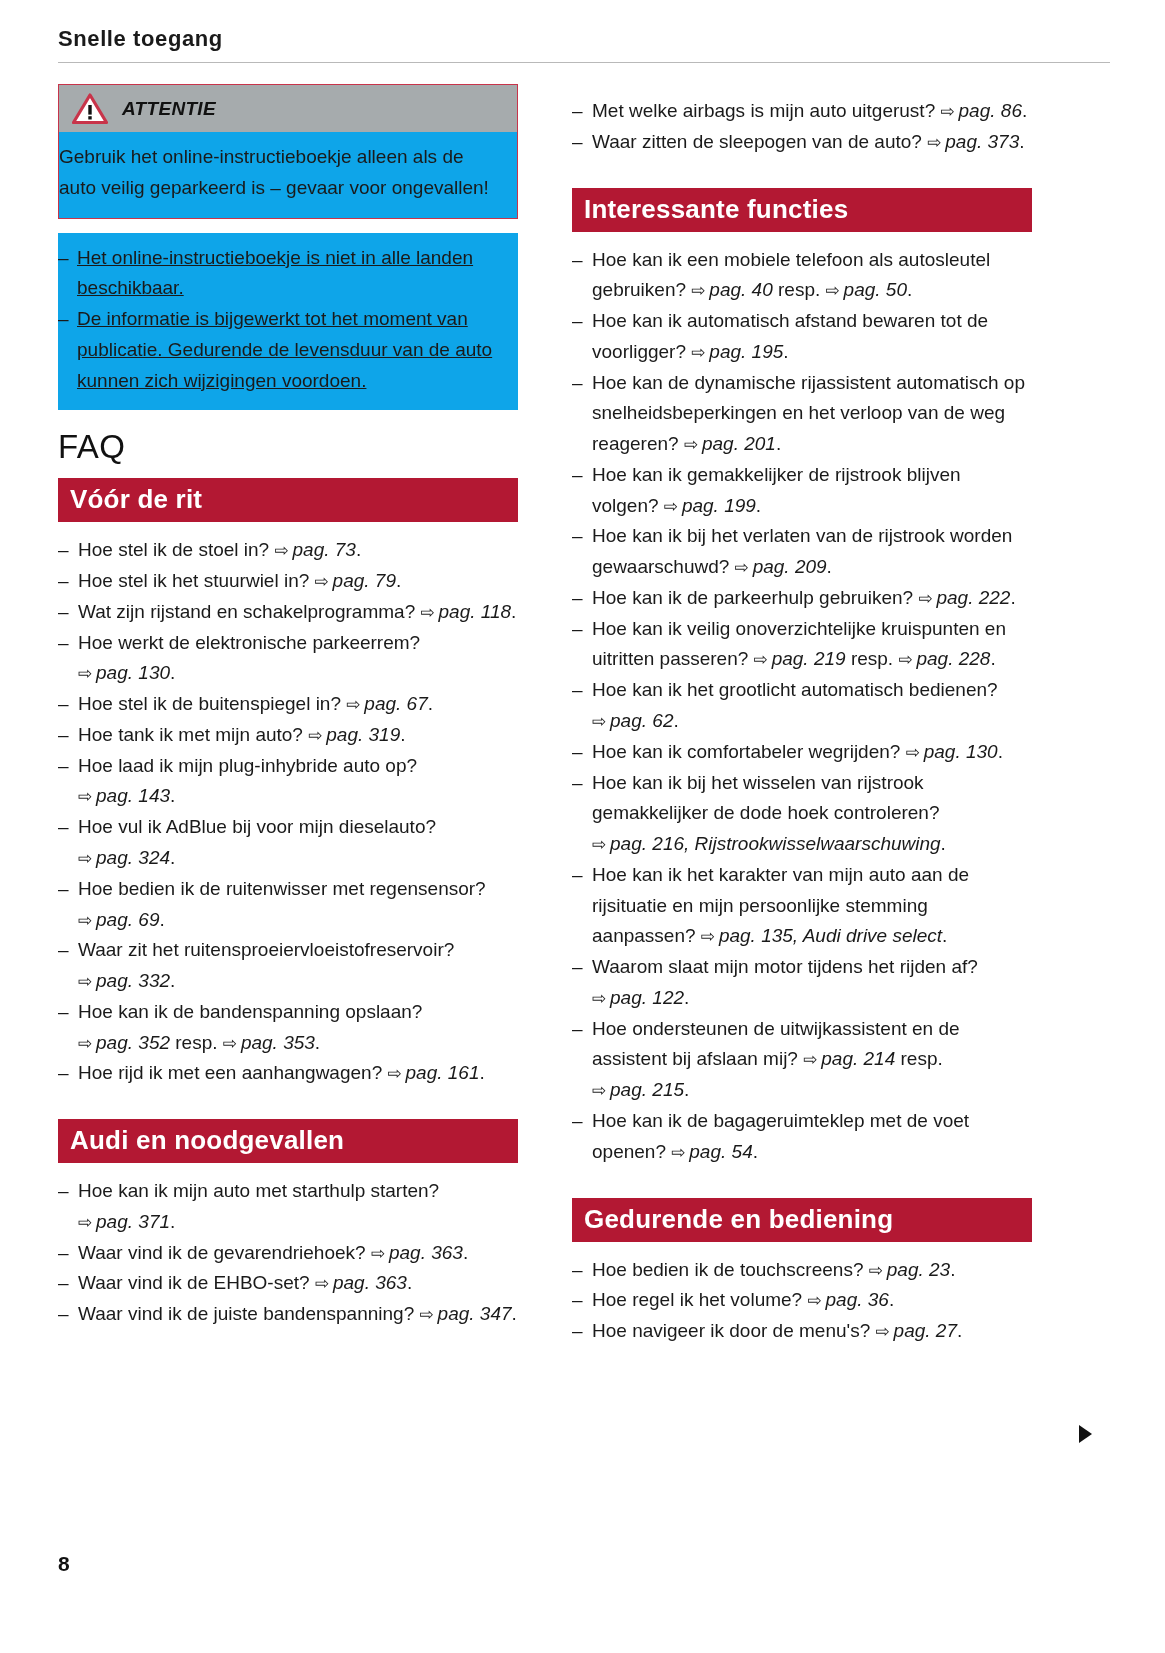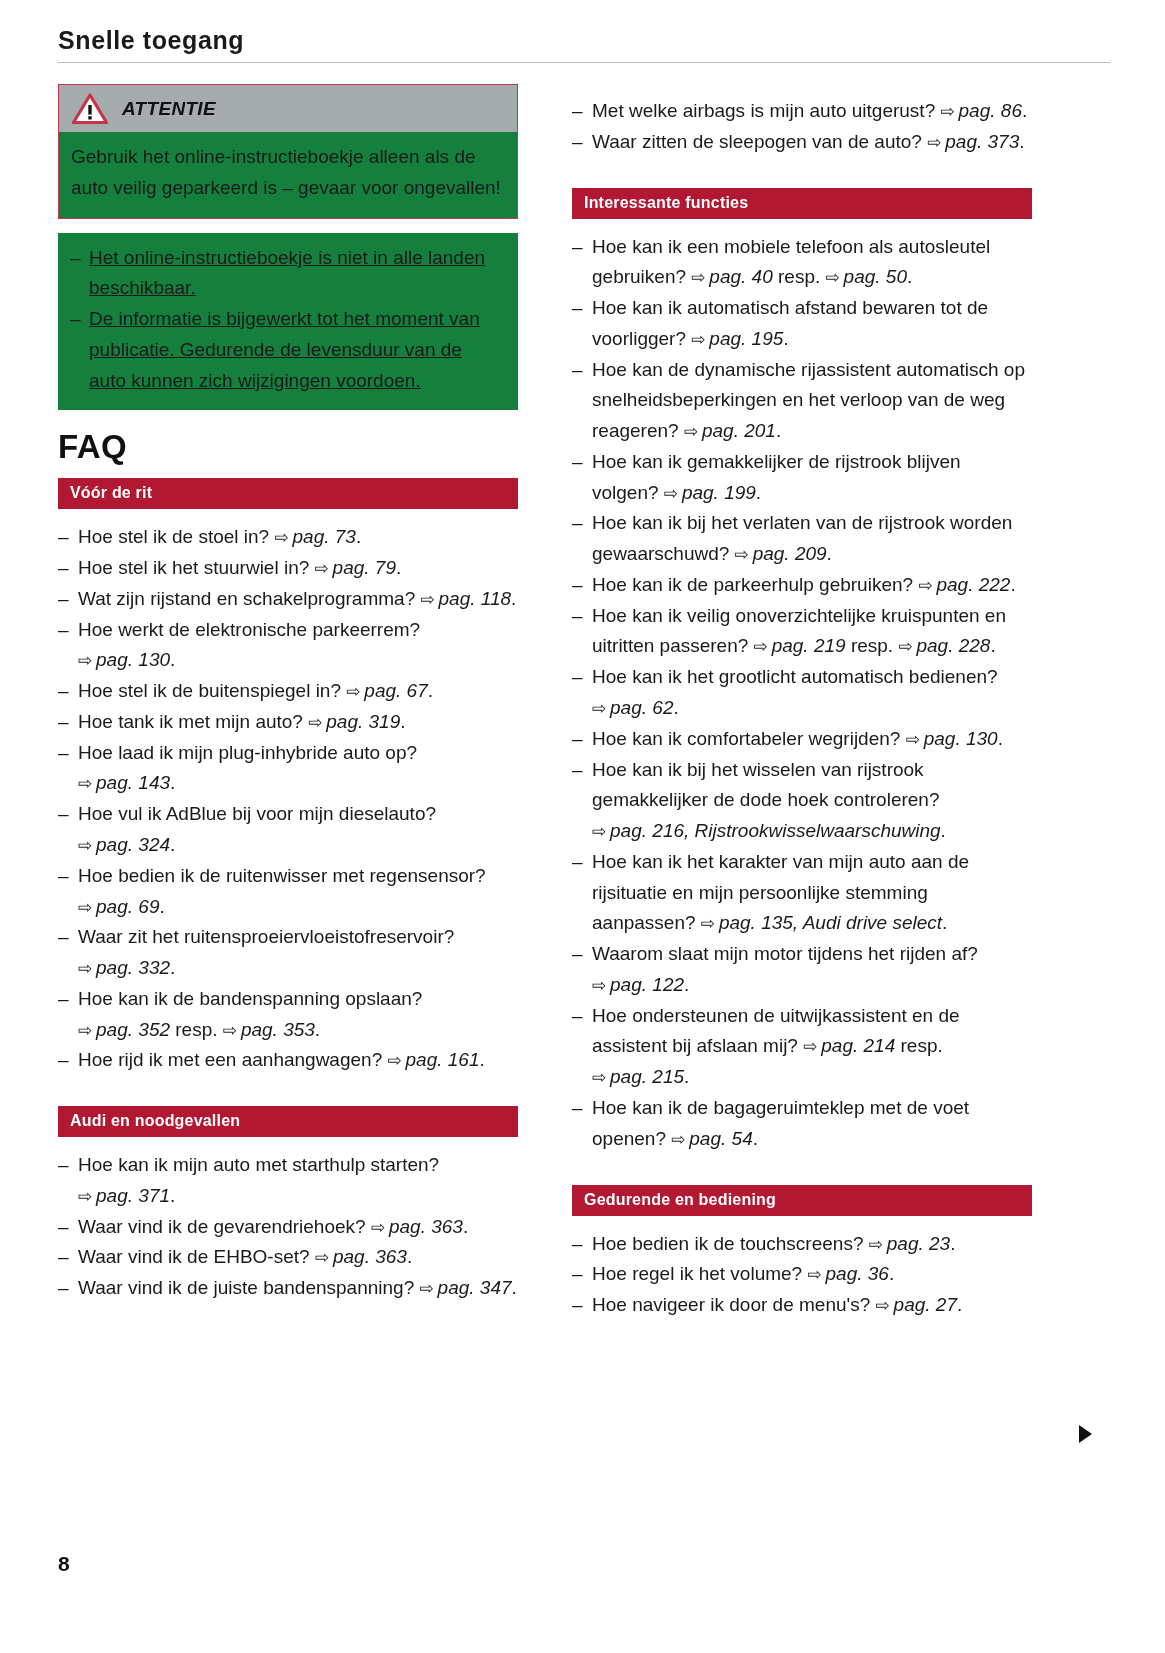--- a/index.html
+++ b/index.html
@@ -19,21 +19,21 @@
     position: absolute;
     inset: 0;
     padding: 0;
   }
 
   
   .running-head {
     position: absolute;
     left: 58px;
     top: 26px;
-    font-size: 25px;
+    font-size: 22px;
     font-weight: bold;
     letter-spacing: 0.6px;
     color: #1a1a1a;
   }
   .head-rule {
     position: absolute;
     left: 58px;
     top: 62px;
     width: 1052px;
     height: 1px;
@@ -69,22 +69,22 @@
     min-height: 26px;
   }
   .callout-title {
     font-size: 19px;
     font-weight: bold;
     color: #111;
     letter-spacing: 0.3px;
     font-style: italic;
   }
   .callout-body {
-    background: #15803d;
-    padding: 10px 16px 14px 12px;
+    background: #0ea5e9;
+    padding: 10px 16px 14px 0;
     font-size: 19px;
     line-height: 1.62;
   }
   .callout-body p {
     margin: 0;
   }
   .callout-list {
     margin: 0;
     padding: 0;
     list-style: none;
@@ -113,31 +113,31 @@
   .icon-info {
     width: 30px;
     height: 30px;
     flex: 0 0 auto;
     display: block;
   }
 
   
   .faq-title {
     font-size: 33px;
-    font-weight: bold;
+    font-weight: normal;
     letter-spacing: 0.4px;
     margin: 18px 0 12px 0;
     color: #111;
   }
 
   
   .section-bar {
     background: #b31833;
     color: #ffffff;
-    font-size: 16px;
+    font-size: 26px;
     font-weight: bold;
     padding: 6px 12px 7px 12px;
     letter-spacing: 0.2px;
   }
   .section-bar.spaced {
     margin-top: 30px;
   }
 
   
   .faq-list {

